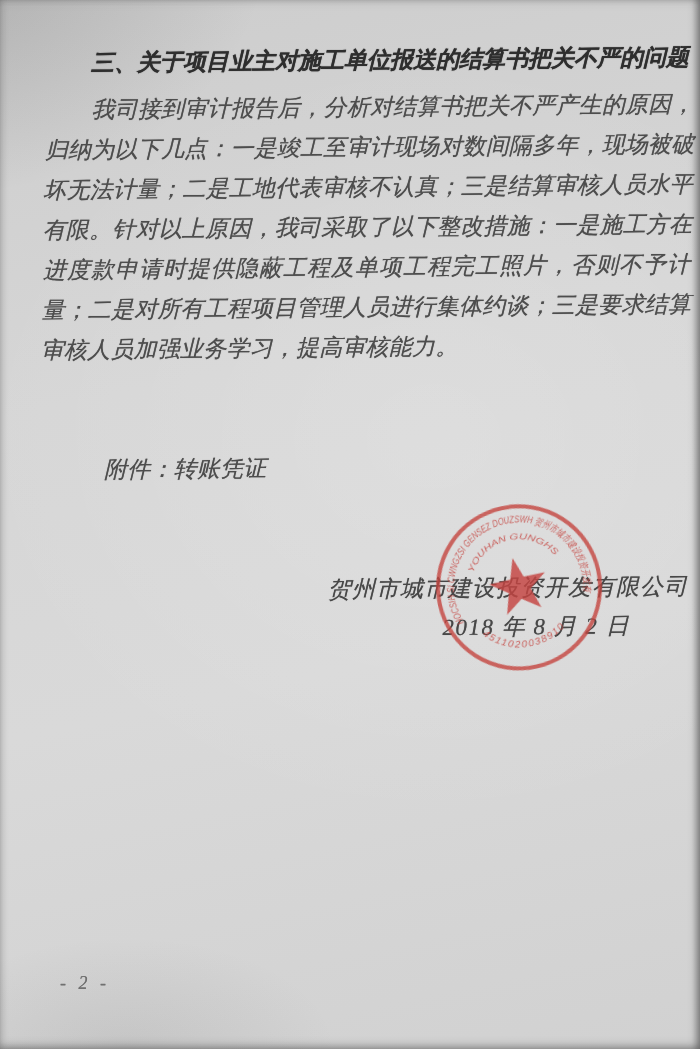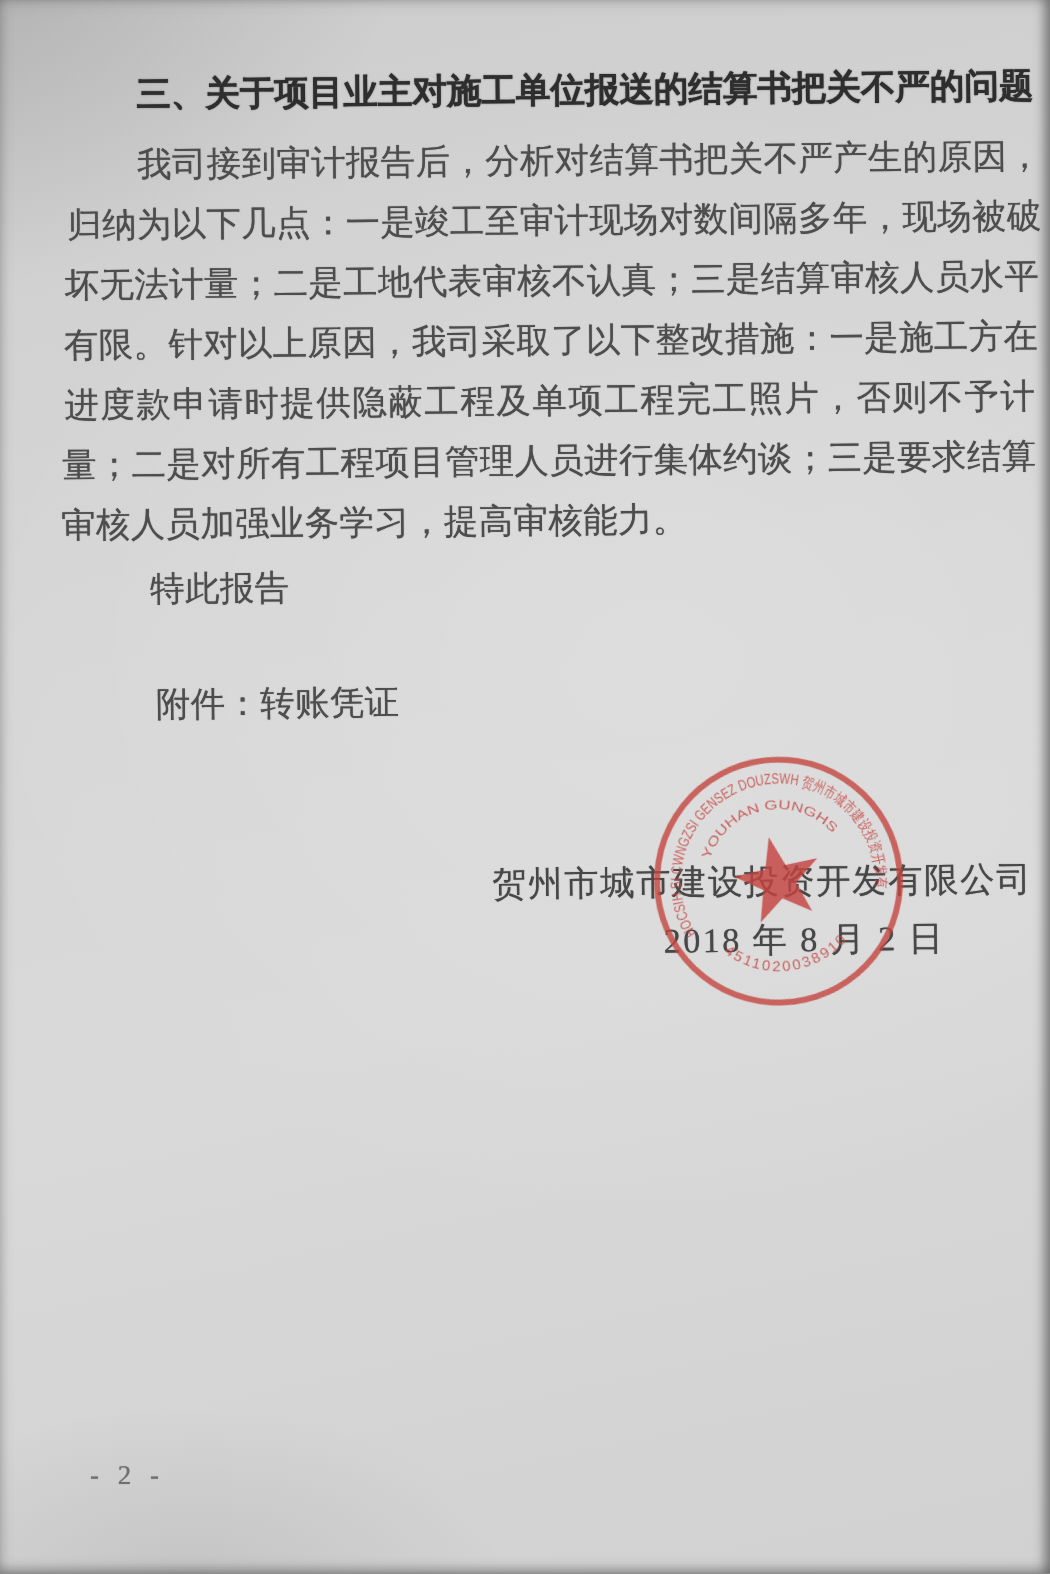--- a/index.html
+++ b/index.html
@@ -6,20 +6,21 @@
   .page {
     position:relative;
     width:700px; height:1049px;
     overflow:hidden;
     background:
       radial-gradient(ellipse 520px 380px at -70px -50px, rgba(35,35,35,0.20), transparent 65%),
       radial-gradient(ellipse 300px 160px at 18% 100%, rgba(70,70,70,0.10), transparent 70%),
       radial-gradient(ellipse 620px 520px at 62% 42%, rgba(255,255,255,0.16), transparent 75%),
       linear-gradient(168deg, #cdcdcd 0%, #d6d6d6 35%, #d9d9d9 62%, #d1d1d1 100%);
     font-family:"Liberation Serif","DejaVu Serif",serif;
+    font-style:italic;
   }
   .edge-overlay {
     position:absolute; inset:0; pointer-events:none; z-index:9;
     box-shadow:
       inset -7px 0 7px -3px rgba(70,70,70,0.55),
       inset 0 -6px 8px -3px rgba(80,80,80,0.45),
       inset 4px 0 10px -5px rgba(90,90,90,0.35),
       inset 0 5px 12px -7px rgba(90,90,90,0.35);
   }
   .content { position:absolute; inset:0; transform:rotate(-0.55deg); transform-origin:350px 480px; }
@@ -54,21 +55,20 @@
     <div class="line heading" style="left:95px; top:45px;">三、关于项目业主对施工单位报送的结算书把关不严的问题</div>
 
     <div class="line" style="left:95px; top:92px;">我司接到审计报告后，分析对结算书把关不严产生的原因，</div>
     <div class="line" style="left:48px; top:132px;">归纳为以下几点：一是竣工至审计现场对数间隔多年，现场被破</div>
     <div class="line" style="left:46px; top:172px;">坏无法计量；二是工地代表审核不认真；三是结算审核人员水平</div>
     <div class="line" style="left:45px; top:212px;">有限。针对以上原因，我司采取了以下整改措施：一是施工方在</div>
     <div class="line" style="left:45px; top:252px; letter-spacing:1px;">进度款申请时提供隐蔽工程及单项工程完工照片，否则不予计</div>
     <div class="line" style="left:43px; top:292px;">量；二是对所有工程项目管理人员进行集体约谈；三是要求结算</div>
     <div class="line" style="left:42px; top:332px;">审核人员加强业务学习，提高审核能力。</div>
 
-    <div class="line" style="left:101px; top:375px;">特此报告</div>
 
     <div class="line" style="left:104px; top:452px;">附件：转账凭证</div>
 
     <div class="line company" style="left:327px; top:574px;">贺州市城市建设投资开发有限公司</div>
 
     <div class="line date" style="left:441px; top:613px;">2018 年 8 月 2 日</div>
 
     <svg class="seal-svg" width="220" height="220" viewBox="0 0 220 220">
       <defs>
         <filter id="soften" x="-10%" y="-10%" width="120%" height="120%">

